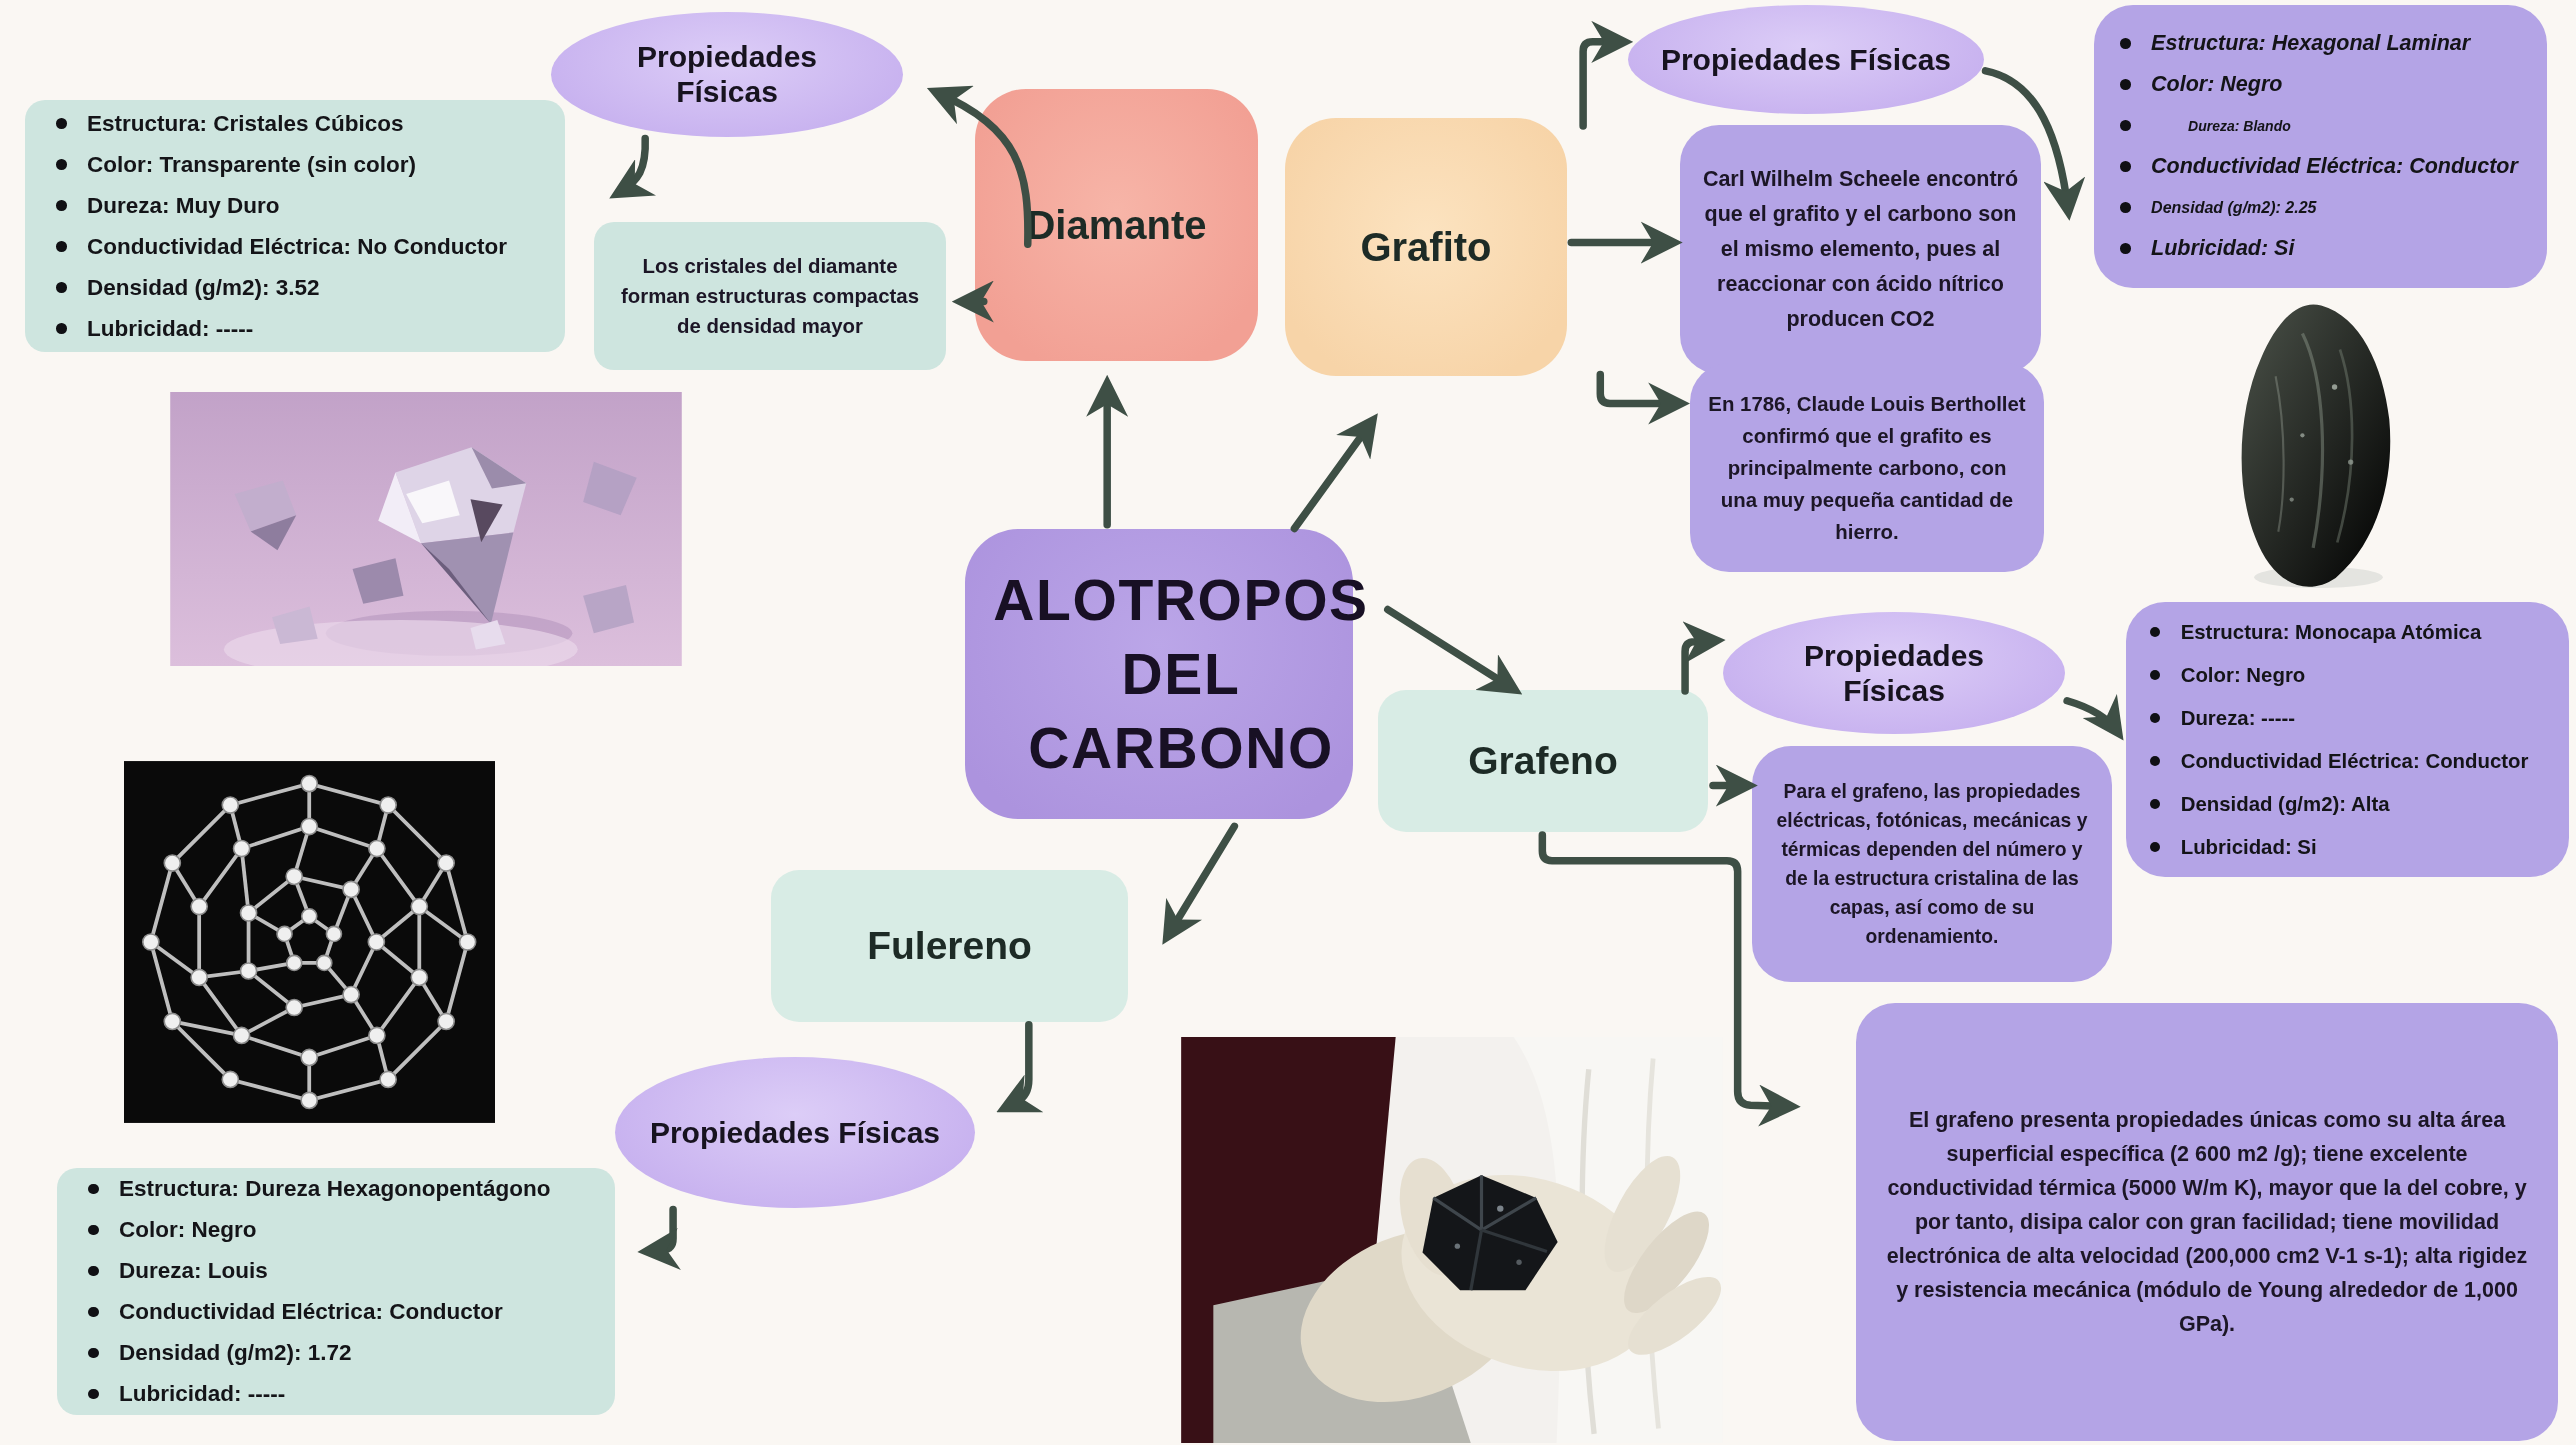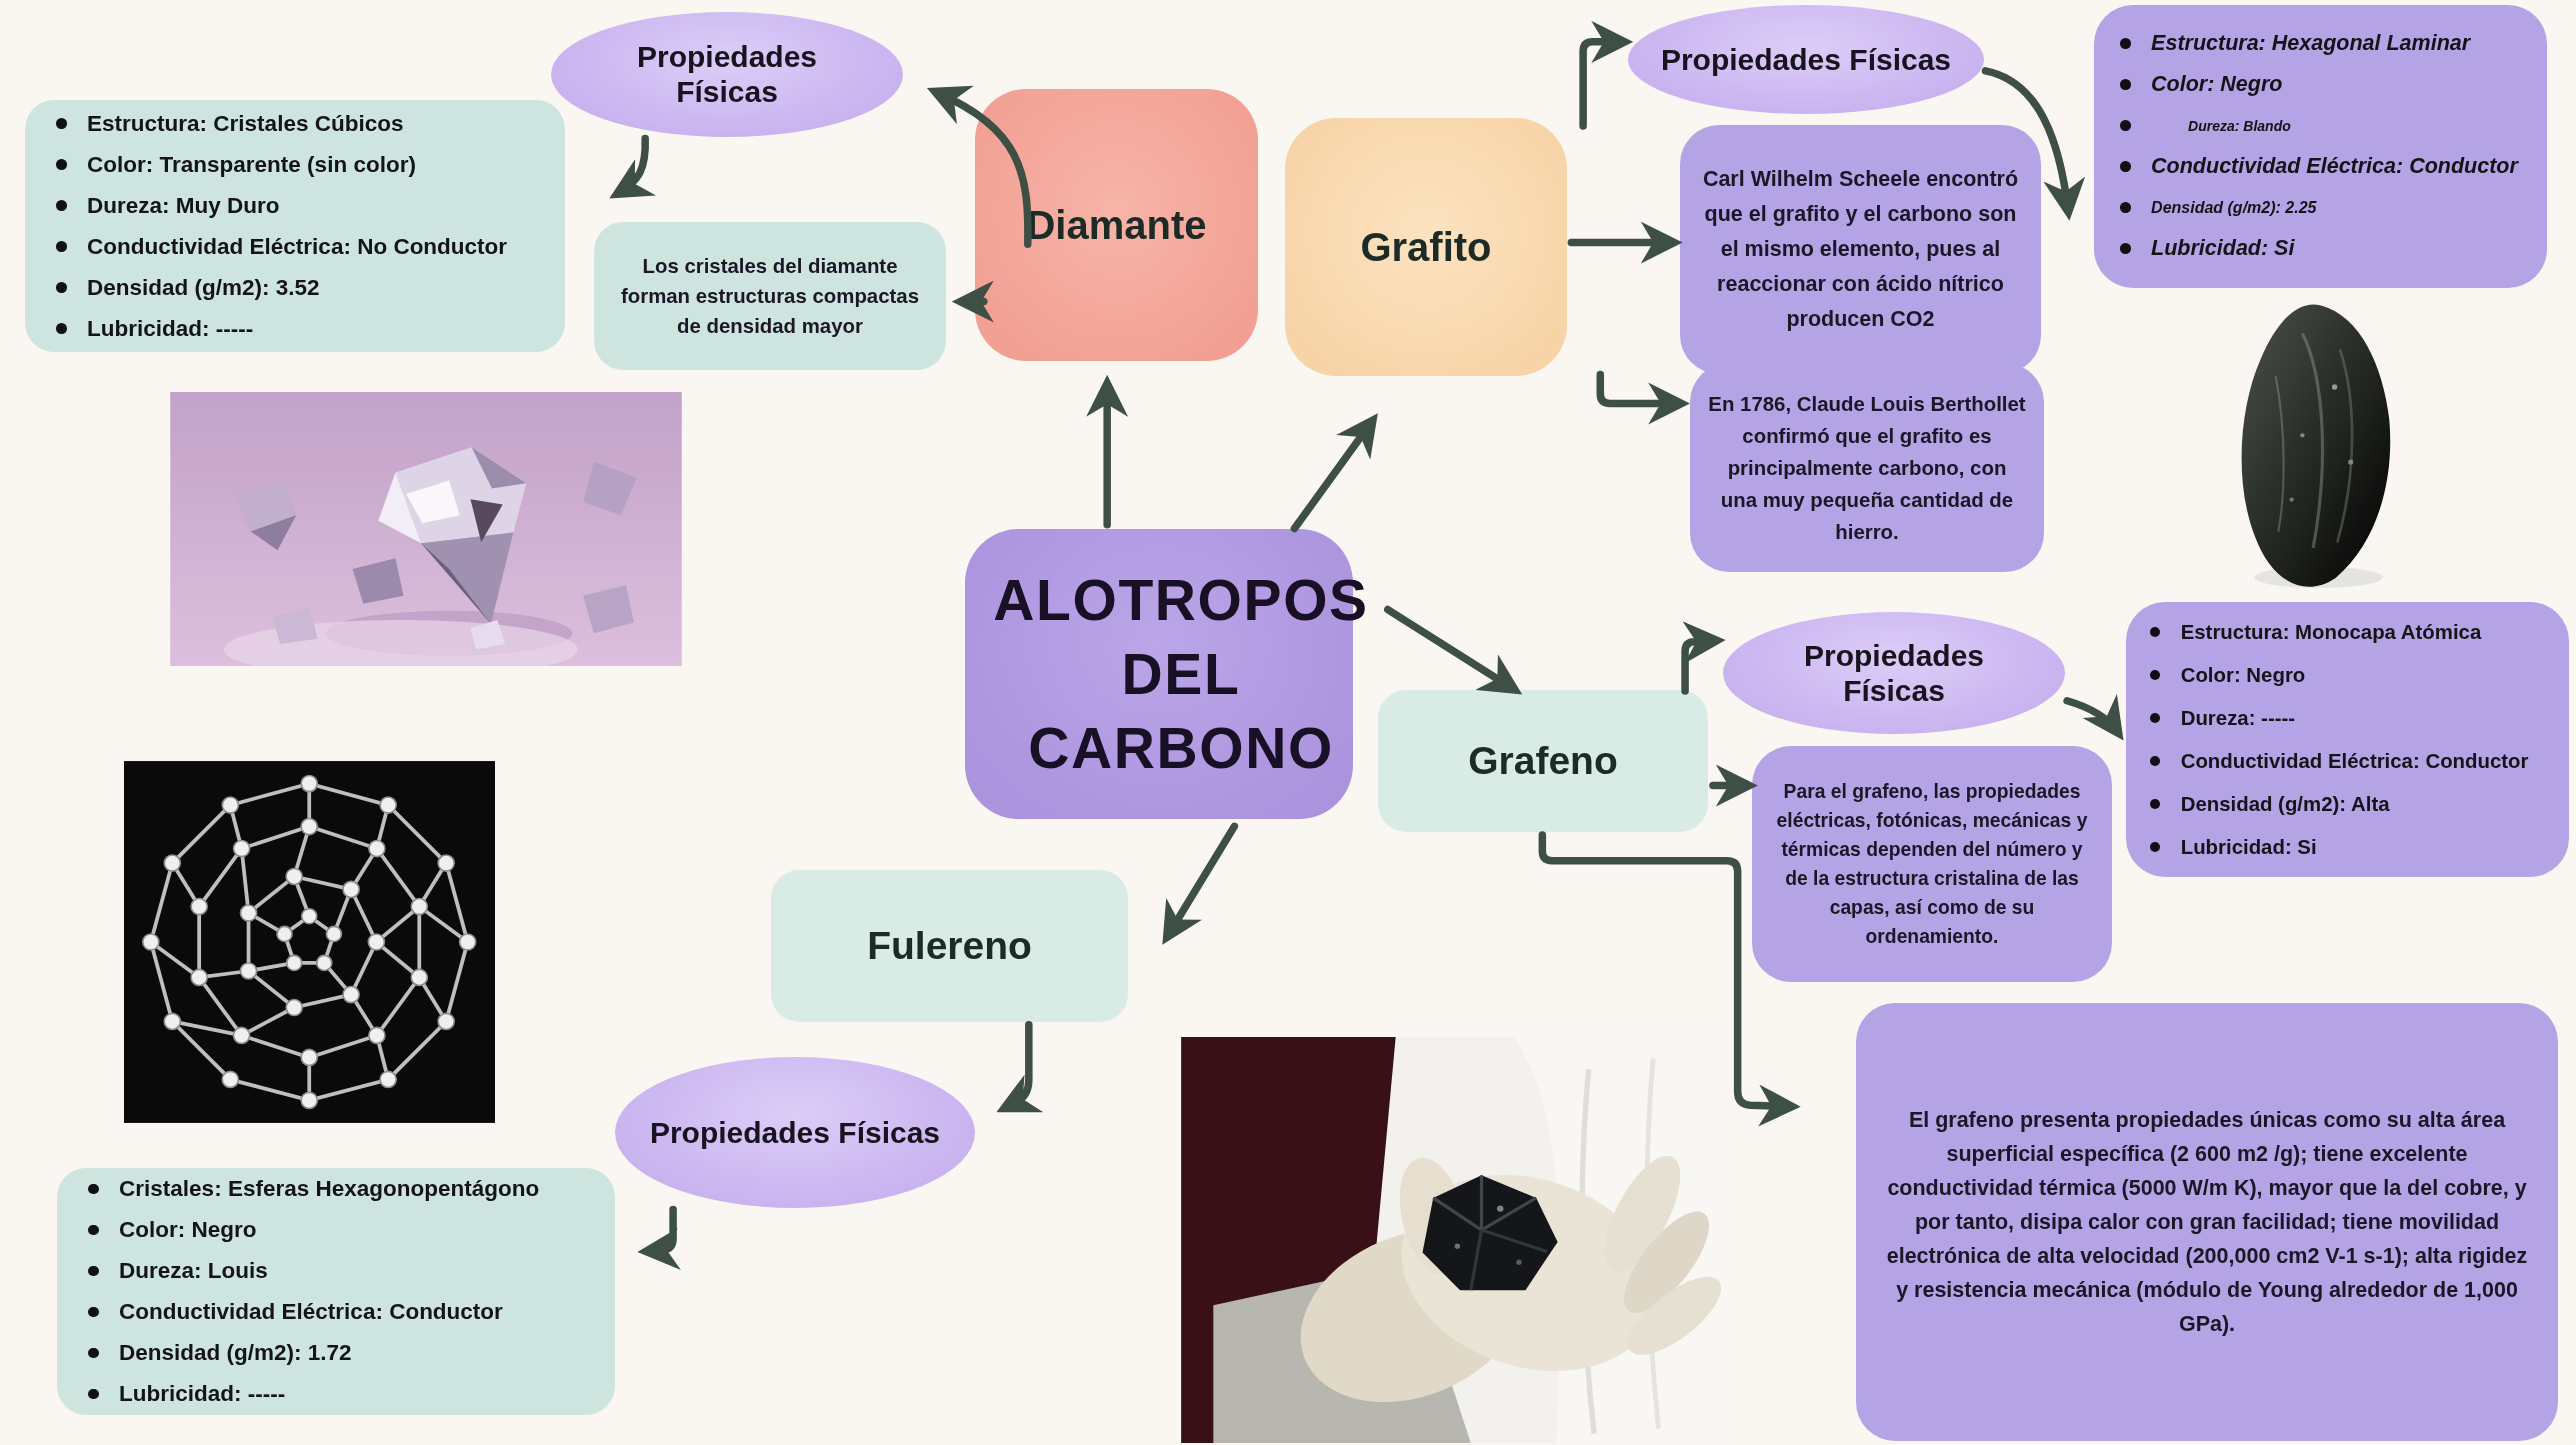--- a/index.html
+++ b/index.html
@@ -1,20 +1,20 @@
 <!DOCTYPE html>
 <html style="font-size:8.6px"><head>
 <meta charset="utf-8">
 <style>
   html,body{margin:0;padding:0;}
   body{width:2576px;height:1445px;overflow:hidden;background:#faf7f3;font-family:"Liberation Sans",sans-serif;}
   .canvas{position:relative;width:2576px;height:1445px;background:#faf7f3;}
   .abs{position:absolute;box-sizing:border-box;color:#20202a;}
   
-  .teal{background:#cee5df;border-radius:29px;}
+  .teal{background:#cee5df;border-radius:20px;}
   .purple{background:#b4a4e6;border-radius:39px;}
   .salmon{background:radial-gradient(ellipse at 50% 45%,#f7b5a8 0%,#f2a094 80%);border-radius:51px;text-align:right;}
   .peach{background:radial-gradient(ellipse at 50% 45%,#fce3c0 0%,#f7d4a8 80%);border-radius:51px;}
   .mint{background:#d8ece5;border-radius:28px;}
   .bubble{background:radial-gradient(ellipse at 50% 38%,#dccdf7 0%,#c7b1ef 78%);border-radius:50%;
           display:flex;align-items:center;justify-content:center;text-align:center;
           font-weight:700;font-size:30px;line-height:35px;color:#17131f;padding:0 32px;}
   .node{display:flex;align-items:center;justify-content:center;font-weight:600;color:#1d2b26;}
   .central{background:radial-gradient(ellipse at 50% 40%,#bba6e8 0%,#ac93de 85%);border-radius:54px;
            display:flex;flex-direction:column;align-items:center;justify-content:center;
@@ -330,21 +330,21 @@
   </div>
 
   <div class="abs bubble" style="left:615px;top:1057px;width:360px;height:151px;">
     <span>Propiedades Físicas</span>
   </div>
 
   <div class="abs teal list l77" style="left:57px;top:1168px;width:558px;height:247px;">
     <ul>
       <li>
           <span class="dot"></span>
-          <span>Cristales: Esferas Hexagonopentágono</span>
+          <span>Estructura: Dureza Hexagonopentágono</span>
         </li>
       <li>
           <span class="dot"></span>
           <span>Color: Negro</span>
         </li>
       <li>
           <span class="dot"></span>
           <span>Dureza: Louis</span>
         </li>
       <li>

